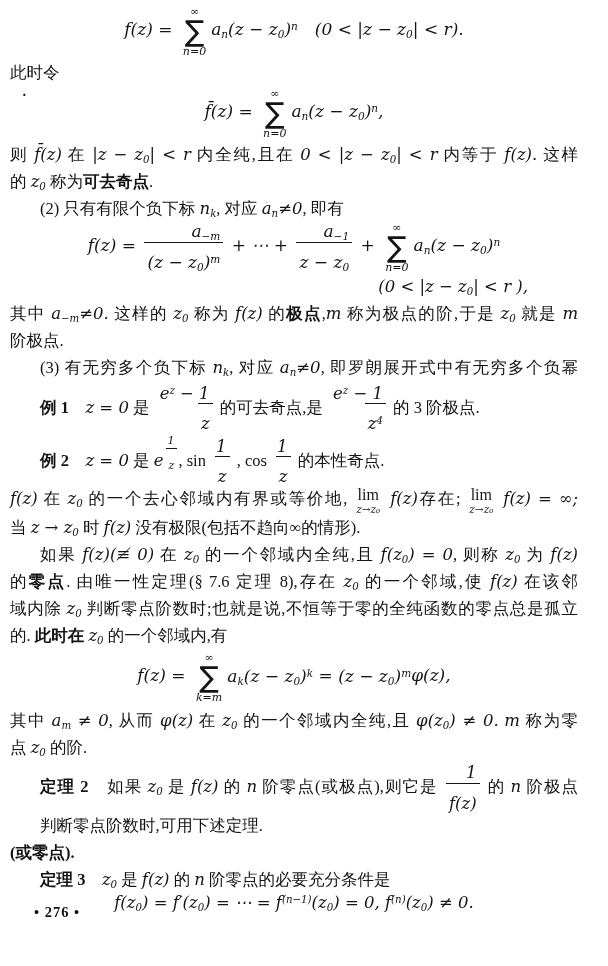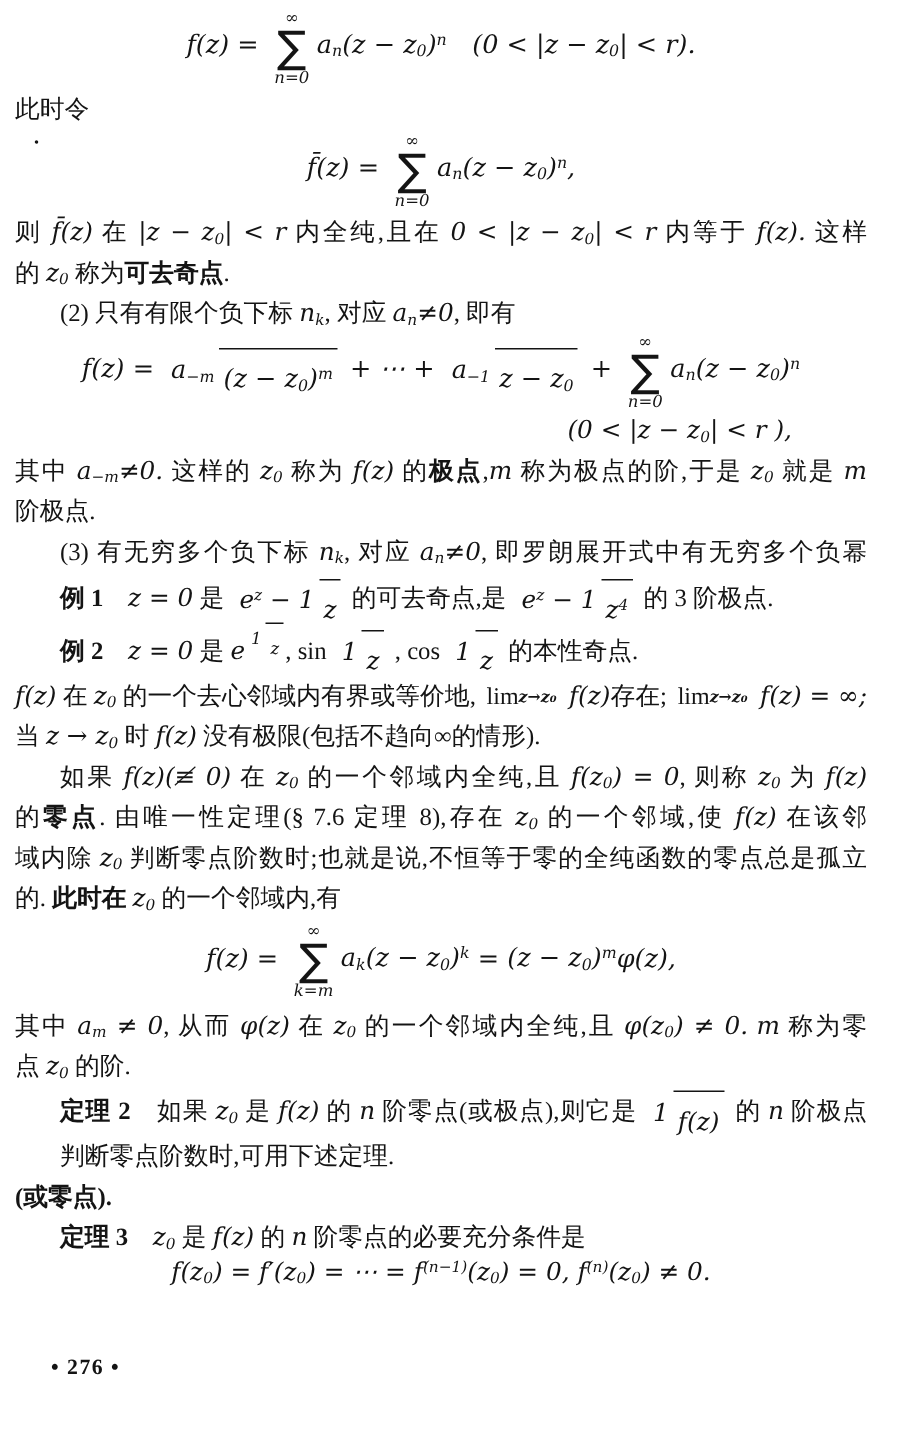--- a/index.html
+++ b/index.html
@@ -13,34 +13,34 @@
   .j{text-align:justify;text-align-last:justify;}
   .ind{padding-left:30px;}
   .fx{font-size:17px;text-align:center;line-height:normal;}
   .rt{text-align:right;padding-right:50px;}
   .cn{font-style:normal;}
   .bold{font-weight:bold;}
   .math{font-family:"DejaVu Serif",serif;font-style:italic;}
   sub,sup{font-size:0.62em;line-height:0;}
   sub{vertical-align:-0.25em;}
   sup{vertical-align:0.5em;}
-  .frac{display:inline-flex;flex-direction:row;align-items:center;
+  .frac{display:inline-flex;flex-direction:column;align-items:flex-end;
         vertical-align:middle;margin:0 3px;line-height:1.05;}
   .frac .num{padding:0 3px 1px 3px;}
   .frac .den{border-top:1.4px solid #141414;padding:11px 3px 0 3px;}
   .frac.small{font-size:11px;margin:0 1px;}
   .frac.raise{transform:translateY(-8px);}
   .sum{display:inline-flex;flex-direction:column;align-items:center;
        vertical-align:middle;margin:0 5px;line-height:1;}
   .sum .lims{font-size:11px;font-family:"DejaVu Serif",serif;font-style:italic;line-height:1;}
   .sum .sig{font-size:29px;font-style:normal;font-family:"DejaVu Sans",sans-serif;line-height:1;}
-  .lim{display:inline-flex;align-items:center;
+  .lim{display:inline-flex;flex-direction:column;align-items:center;
        vertical-align:middle;margin:0 3px;line-height:1;}
   .lim .limt{font-style:normal;font-size:16px;line-height:1;}
-  .lim .limb{font-size:10.5px;font-family:"DejaVu Serif",serif;font-style:italic;line-height:1;margin-top:1px;font-weight:bold;}
+  .lim .limb{font-size:10.5px;font-family:"DejaVu Serif",serif;font-style:italic;line-height:1;margin-top:1px;}
   .footer{position:absolute;left:34px;top:904px;font-size:14.5px;font-weight:bold;letter-spacing:1px;}
   .stray{position:absolute;left:22px;top:88px;font-size:14px;font-weight:bold;}
 </style>
 </head>
 <body>
 
 <div class="page">
   <div class="fx"><span class="math">f(z) = </span><span class="sum">
         <span class="lims">∞</span>
         <span class="sig">∑</span>

